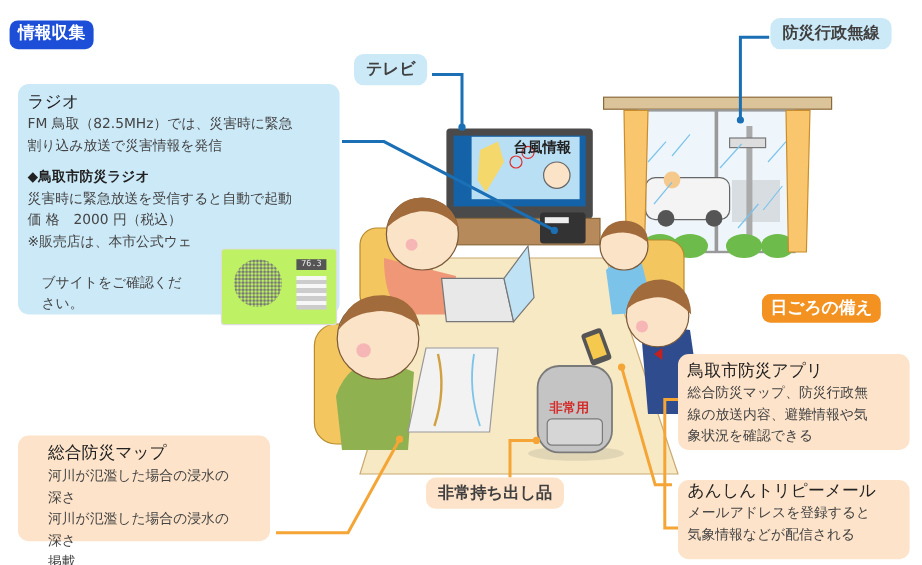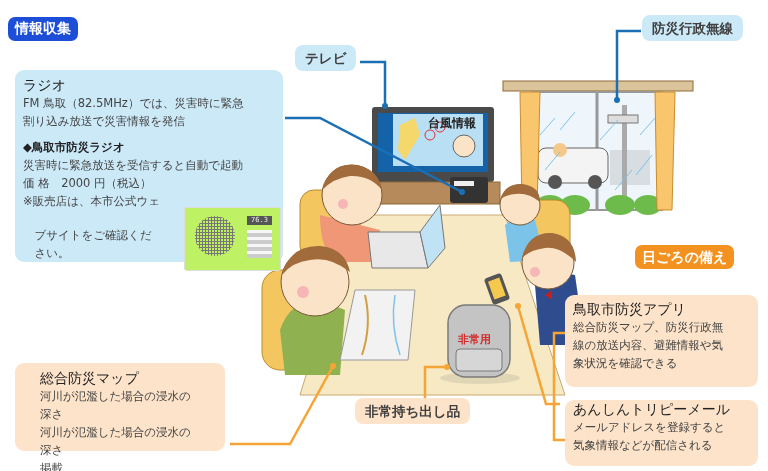--- a/index.html
+++ b/index.html
@@ -189,21 +189,21 @@
 
 <div class="box box-peach" style="left:15px;top:363px;width:210px;height:88px;padding:6px 25px;">
   <h3>総合防災マップ</h3>
   <p>河川が氾濫した場合の浸水の深さ</p>
   <p>河川が氾濫した場合の浸水の深さ</p>
   <p>掲載</p>
 </div>
 
 <div class="pill box-peach" style="left:355px;top:398px;">非常持ち出し品</div>
 
-<div class="box box-peach" style="left:565px;top:295px;width:193px;height:92px;padding:5px 8px;">
+<div class="box box-peach" style="left:565px;top:295px;width:193px;height:80px;padding:5px 8px;">
   <h3>鳥取市防災アプリ</h3>
   <p>総合防災マップ、防災行政無</p>
   <p>線の放送内容、避難情報や気</p>
   <p>象状況を確認できる</p>
 </div>
 
 <div class="box box-peach" style="left:565px;top:400px;width:193px;height:66px;padding:0 8px;">
   <h3>あんしんトリピーメール</h3>
   <p>メールアドレスを登録すると</p>
   <p>気象情報などが配信される</p>

